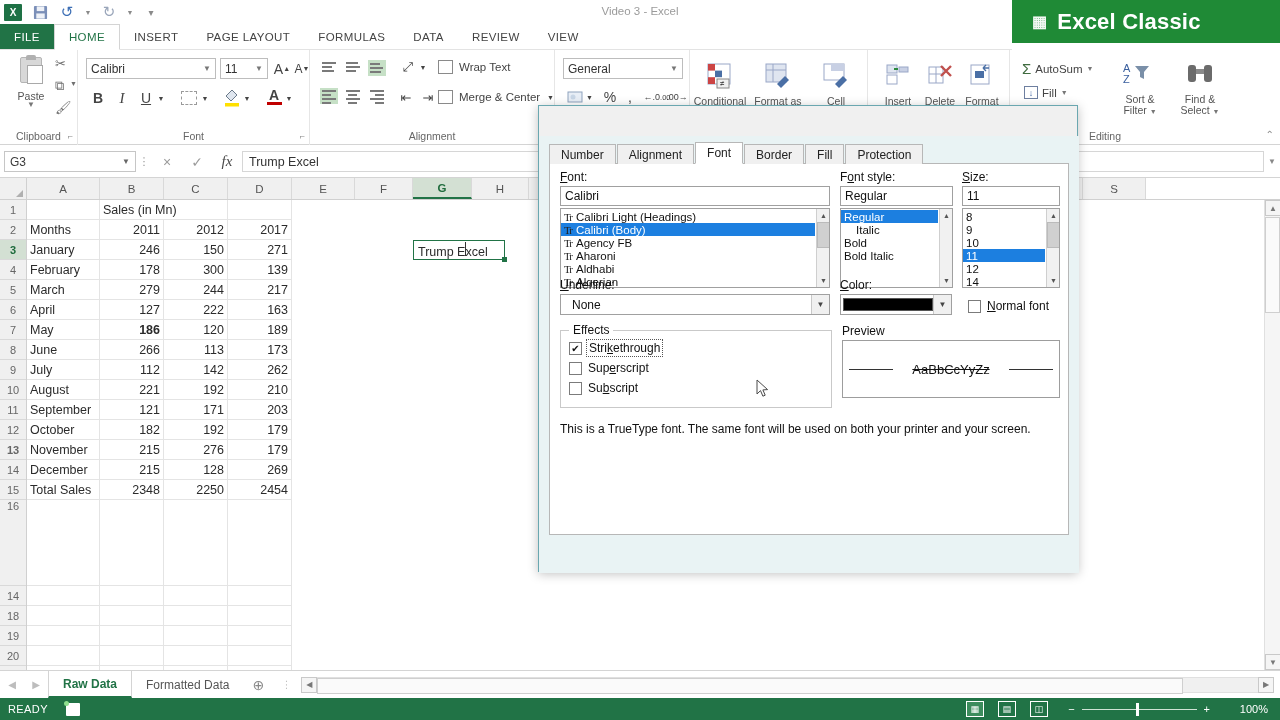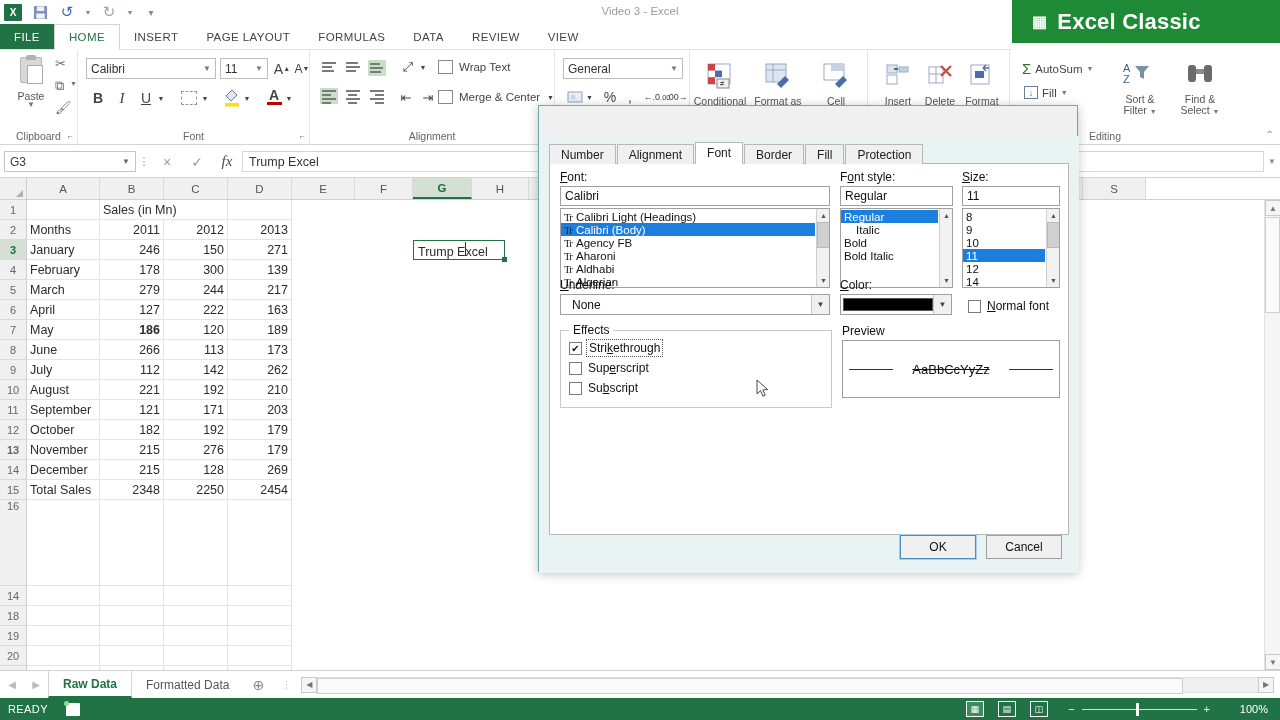--- a/index.html
+++ b/index.html
@@ -550,21 +550,21 @@
       <span><span>Trump E</span><span id="caret"></span><span>xcel</span></span>
     </div>
     <div id="g3-handle" style="left: 475px; top: 57px;"></div>
   <div class="cell" style="left: 0px; top: 0px; width: 73px; height: 20px;"></div>
       <div class="cell" style="left: 73px; top: 0px; width: 128px; height: 20px;">Sales (in Mn)</div>
       <div class="cell" style="left: 137px; top: 0px; width: 64px; height: 20px;"></div>
       <div class="cell" style="left: 201px; top: 0px; width: 64px; height: 20px;"></div>
       <div class="cell" style="left: 0px; top: 20px; width: 73px; height: 20px;">Months</div>
       <div class="cell num" style="left: 73px; top: 20px; width: 64px; height: 20px;">2011</div>
       <div class="cell num" style="left: 137px; top: 20px; width: 64px; height: 20px;">2012</div>
-      <div class="cell num" style="left: 201px; top: 20px; width: 64px; height: 20px;">2013</div>
+      <div class="cell num" style="left: 201px; top: 20px; width: 64px; height: 20px;">2017</div>
       <div class="cell" style="left: 0px; top: 40px; width: 73px; height: 20px;">January</div>
       <div class="cell num" style="left: 73px; top: 40px; width: 64px; height: 20px;">246</div>
       <div class="cell num" style="left: 137px; top: 40px; width: 64px; height: 20px;">150</div>
       <div class="cell num" style="left: 201px; top: 40px; width: 64px; height: 20px;">271</div>
       <div class="cell" style="left: 0px; top: 60px; width: 73px; height: 20px;">February</div>
       <div class="cell num" style="left: 73px; top: 60px; width: 64px; height: 20px;">178</div>
       <div class="cell num" style="left: 137px; top: 60px; width: 64px; height: 20px;">300</div>
       <div class="cell num" style="left: 201px; top: 60px; width: 64px; height: 20px;">139</div>
       <div class="cell" style="left: 0px; top: 80px; width: 73px; height: 20px;">March</div>
       <div class="cell num" style="left: 73px; top: 80px; width: 64px; height: 20px;">279</div>
@@ -840,26 +840,23 @@
 
       <div style="position:absolute; left:292px; top:160px; width:218px;">
         <div class="dlabel">Preview</div>
         <div id="preview-area" style="position:relative; height:58px;">
           <div class="pv-line" style="left:6px; width:44px;"></div>
           <div id="preview-text">AaBbCcYyZz</div>
           <div class="pv-line" style="right:6px; width:44px;"></div>
         </div>
       </div>
 
-    </div>
-
-    <div id="dlg-footer">
-      <div class="dbtn default" style="left:361px;">OK</div>
-      <div class="dbtn" style="left:447px;">Cancel</div>
-    </div>
+      <div id="tt-note">This is a TrueType font.  The same font will be used on both your printer and your screen.</div>
+    </div>
+
   </div>
 </div>
 
 <div id="mouse-cursor">
   <svg width="14" height="20" viewBox="0 0 14 20">
     <path d="M1 1 L1 15 L4.5 11.6 L6.9 17.2 L9.2 16.2 L6.9 10.9 L11.6 10.6 Z" fill="#fdfdfd" stroke="#4a4a4a" stroke-width="1"></path>
   </svg>
 </div>
 
 </body></html>

